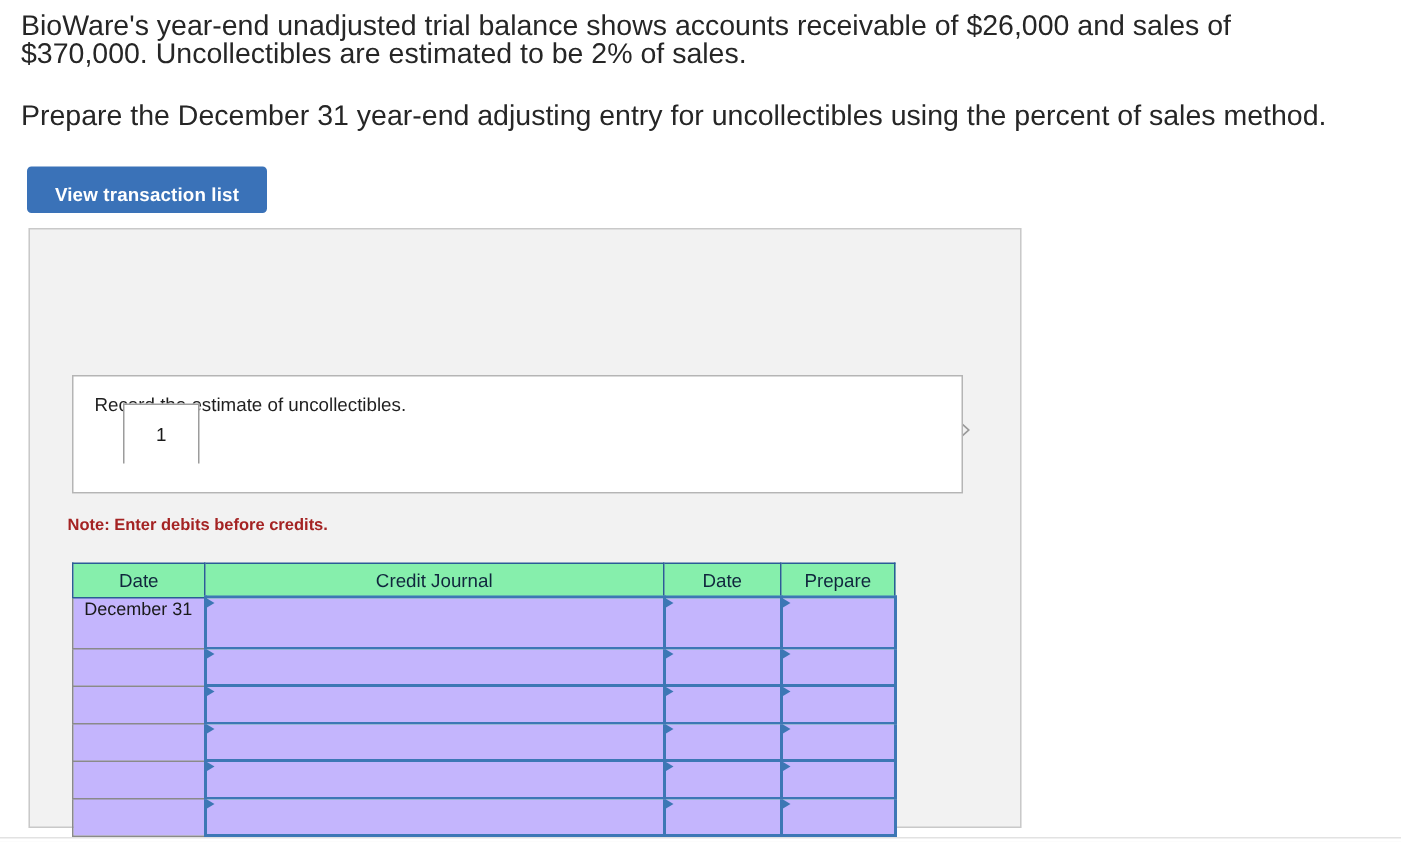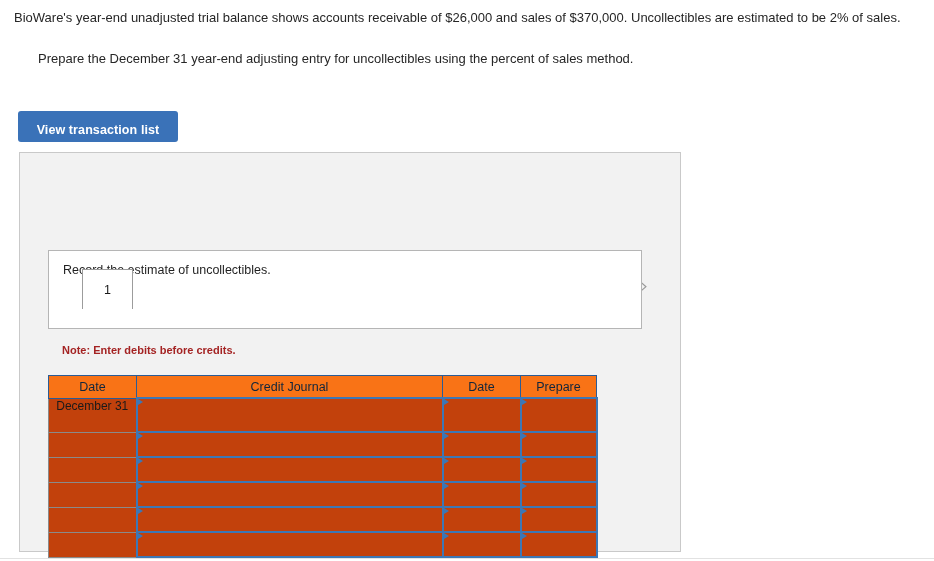--- a/index.html
+++ b/index.html
@@ -15,30 +15,29 @@
     color: #222222;
     overflow: hidden;
   }
 
   
   .problem {
     position: absolute;
     left: 14px;
     top: 8px;
     width: 888px;
-    font-size: 13px;
+    font-size: 19px;
     line-height: 19px;
     color: #262626;
   }
   .problem p {
     margin: 0;
   }
   .problem p.second {
     margin-top: 22px;
-    margin-left: 24px;
   }
 
   
   .view-btn {
     position: absolute;
     left: 18px;
     top: 111px;
     width: 160px;
     height: 31px;
     background: #3a72b8;
@@ -134,21 +133,21 @@
     position: absolute;
     left: 14px;
     top: 12px;
     font-size: 12.5px;
     color: #1f1f1f;
   }
 
   
   .note {
     position: absolute;
-    left: 42px;
+    left: 25px;
     top: 191px;
     font-size: 11px;
     font-weight: bold;
     color: #a42323;
   }
 
   
   .jtable {
     position: absolute;
     left: 28px;
@@ -156,34 +155,34 @@
     width: 548px;
     border-collapse: collapse;
     table-layout: fixed;
   }
   .jtable col.c-date    { width: 88px; }
   .jtable col.c-journal { width: 306px; }
   .jtable col.c-debit   { width: 78px; }
   .jtable col.c-credit  { width: 76px; }
 
   .jtable th {
-    background: #f97316;
+    background: #86efac;
     border: 1px solid #2b5c96;
     height: 21px;
     font-size: 12.5px;
     font-weight: normal;
     color: #10263d;
     text-align: center;
     padding: 0;
   }
 
   .jtable td {
     padding: 0;
     height: 23px;
-    background: #c2410c;
+    background: #c4b5fd;
     vertical-align: top;
   }
 
   
   .jtable td.date-cell {
     border: 1px solid #8a8a8a;
     text-align: center;
     font-size: 12px;
     color: #1a1a1a;
     line-height: 13px;

